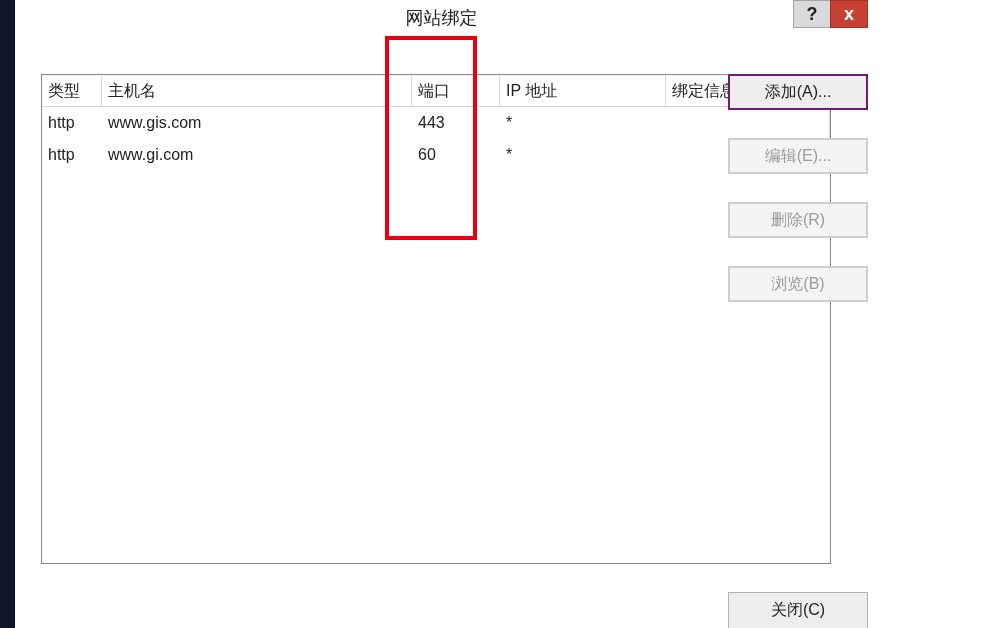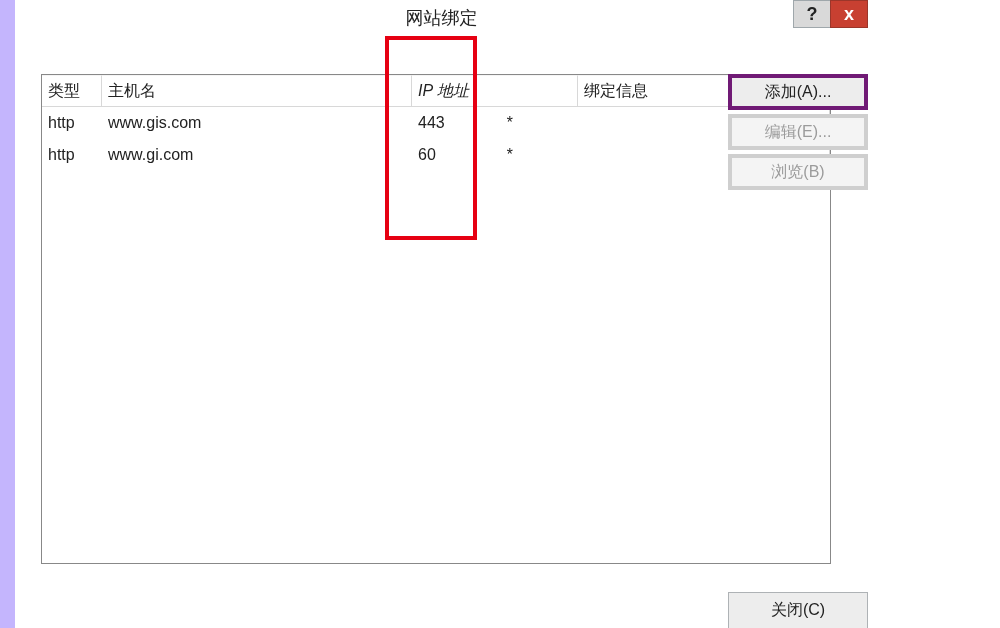--- a/index.html
+++ b/index.html
@@ -5,21 +5,21 @@
   html, body {
     margin: 0;
     padding: 0;
     font-family: "Microsoft YaHei", "Segoe UI", Tahoma, sans-serif;
     font-size: 15px;
     color: #222;
   }
   .viewport {
     width: 868px;
     height: 628px;
-    background: #c4b5fd; 
+    background: #0f172a; 
     position: relative;
     overflow: hidden;
   }
   .dialog {
     position: absolute;
     left: 15px;
     top: 0;
     right: 0;
     bottom: 0;
     background: #fff;
@@ -95,21 +95,21 @@
     padding-left: 6px;
     box-sizing: border-box;
     border-right: 1px solid #d8d8d8;
     border-bottom: 1px solid #d8d8d8;
     border-top: 1px solid #f5f5f5;
     background: #fff;
   }
   .col-type { width: 60px; }
   .col-host { width: 310px; text-align: center; }
   .col-port { width: 88px; }
-  .col-ip   { width: 166px; font-style: italic; }
+  .col-ip   { width: 166px; }
   .col-bind { width: 164px; border-right: 1px solid #d8d8d8; }
 
   .rows {
     font-size: 16px;
   }
   .row {
     display: flex;
     height: 32px;
     align-items: center;
   }
@@ -146,22 +146,22 @@
 
   .side-buttons {
     position: absolute;
     right: 0;
     top: 38px;
     width: 140px;
   }
   .side-btn {
     width: 140px;
     height: 36px;
-    margin-bottom: 4px;
-    border: 4px solid #701a75;
+    margin-bottom: 28px;
+    border: 2px solid #701a75;
     background: #ededed;
     display: flex;
     align-items: center;
     justify-content: center;
     font-size: 16px;
     box-sizing: border-box;
   }
   .side-btn.disabled {
     color: #9b9b9b;
     border-color: #cfcfcf;
@@ -204,20 +204,21 @@
         </div>
       </div>
     </div>
 
     <div class="content-area">
 
       <div class="list-box">
         <div class="list-header">
           <div class="hcell col-type">类型</div>
           <div class="hcell col-host">主机名</div>
+          <div class="hcell col-port">端口</div>
           <div class="hcell col-ip">IP 地址</div>
           <div class="hcell col-bind">绑定信息</div>
         </div>
         <div class="rows" id="rows">
             <div class="row">
               <div class="cell col-type">http</div>
               <div class="cell col-host">
                 <span>www.gis</span>
                 <span class="censor"><span class="censor-blur"></span></span>
                 <span>.com</span>
@@ -243,20 +244,23 @@
       <div class="highlight-box"></div>
 
       <div class="side-buttons">
         <div class="side-btn">
           <span>添加(A)...</span>
         </div>
         <div class="side-btn disabled">
           <span>编辑(E)...</span>
         </div>
         <div class="side-btn disabled">
+          <span>删除(R)</span>
+        </div>
+        <div class="side-btn disabled">
           <span>浏览(B)</span>
         </div>
       </div>
 
       <div class="bottom-btn-wrap">
         <div class="bottom-btn">
           <span>关闭(C)</span>
         </div>
       </div>
 

